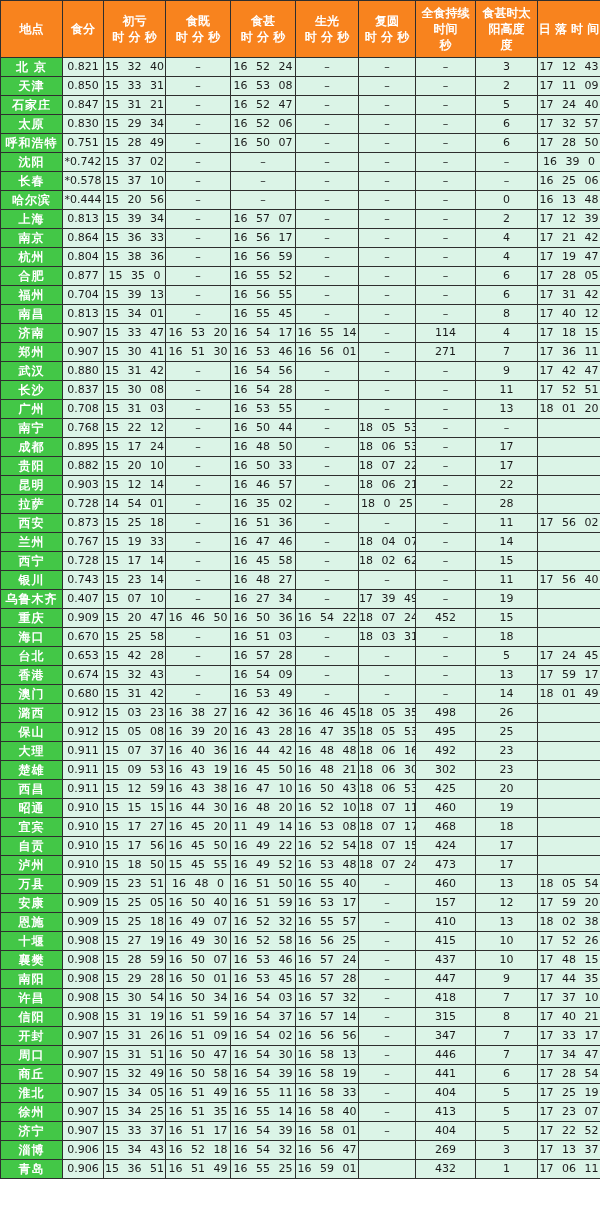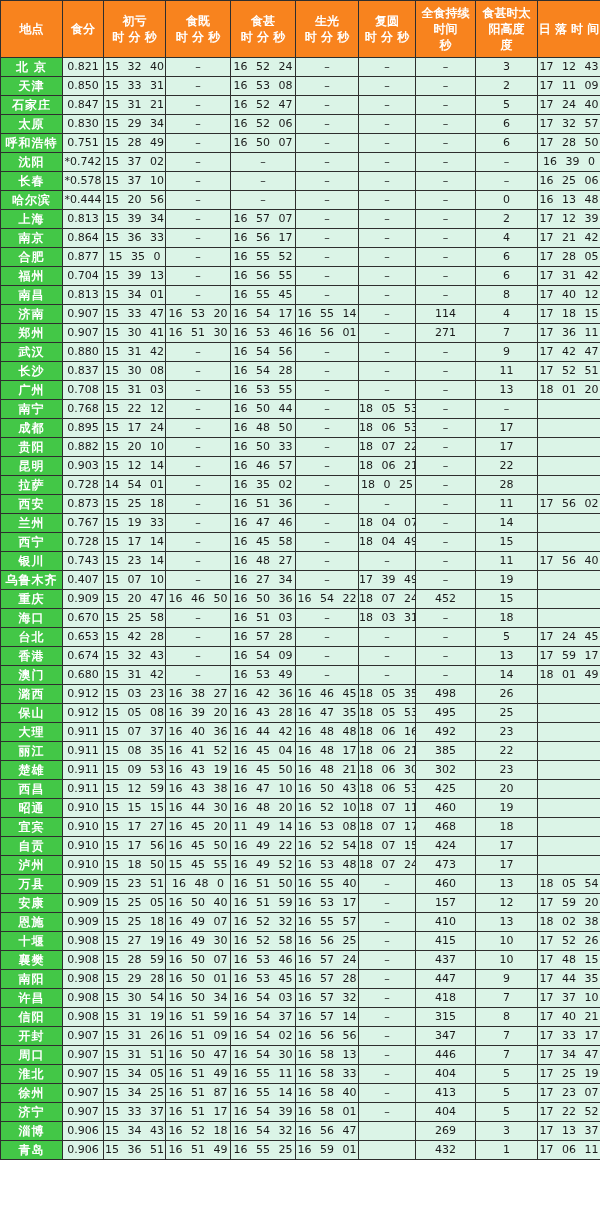--- a/index.html
+++ b/index.html
@@ -232,20 +232,32 @@
         <td data-name="value-cell">15 36 33</td>
         <td data-name="value-cell">–</td>
         <td data-name="value-cell">16 56 17</td>
         <td data-name="value-cell">–</td>
         <td data-name="value-cell">–</td>
         <td data-name="value-cell">–</td>
         <td data-name="value-cell">4</td>
         <td data-name="value-cell">17 21 42</td>
       </tr>
       <tr data-name="table-row">
+        <td data-name="city-cell" class="city">杭州</td>
+        <td data-name="value-cell">0.804</td>
+        <td data-name="value-cell">15 38 36</td>
+        <td data-name="value-cell">–</td>
+        <td data-name="value-cell">16 56 59</td>
+        <td data-name="value-cell">–</td>
+        <td data-name="value-cell">–</td>
+        <td data-name="value-cell">–</td>
+        <td data-name="value-cell">4</td>
+        <td data-name="value-cell">17 19 47</td>
+      </tr>
+      <tr data-name="table-row">
         <td data-name="city-cell" class="city">合肥</td>
         <td data-name="value-cell">0.877</td>
         <td data-name="value-cell">15 35 0</td>
         <td data-name="value-cell">–</td>
         <td data-name="value-cell">16 55 52</td>
         <td data-name="value-cell">–</td>
         <td data-name="value-cell">–</td>
         <td data-name="value-cell">–</td>
         <td data-name="value-cell">6</td>
         <td data-name="value-cell">17 28 05</td>
@@ -418,21 +430,21 @@
         <td data-name="value-cell">14</td>
         <td data-name="value-cell"></td>
       </tr>
       <tr data-name="table-row">
         <td data-name="city-cell" class="city">西宁</td>
         <td data-name="value-cell">0.728</td>
         <td data-name="value-cell">15 17 14</td>
         <td data-name="value-cell">–</td>
         <td data-name="value-cell">16 45 58</td>
         <td data-name="value-cell">–</td>
-        <td data-name="value-cell">18 04 49</td>
+        <td data-name="value-cell">18 02 62</td>
         <td data-name="value-cell">–</td>
         <td data-name="value-cell">15</td>
         <td data-name="value-cell"></td>
       </tr>
       <tr data-name="table-row">
         <td data-name="city-cell" class="city">银川</td>
         <td data-name="value-cell">0.743</td>
         <td data-name="value-cell">15 23 14</td>
         <td data-name="value-cell">–</td>
         <td data-name="value-cell">16 48 27</td>
@@ -544,32 +556,20 @@
         <td data-name="value-cell">15 07 37</td>
         <td data-name="value-cell">16 40 36</td>
         <td data-name="value-cell">16 44 42</td>
         <td data-name="value-cell">16 48 48</td>
         <td data-name="value-cell">18 06 16</td>
         <td data-name="value-cell">492</td>
         <td data-name="value-cell">23</td>
         <td data-name="value-cell"></td>
       </tr>
       <tr data-name="table-row">
-        <td data-name="city-cell" class="city">丽江</td>
-        <td data-name="value-cell">0.911</td>
-        <td data-name="value-cell">15 08 35</td>
-        <td data-name="value-cell">16 41 52</td>
-        <td data-name="value-cell">16 45 04</td>
-        <td data-name="value-cell">16 48 17</td>
-        <td data-name="value-cell">18 06 21</td>
-        <td data-name="value-cell">385</td>
-        <td data-name="value-cell">22</td>
-        <td data-name="value-cell"></td>
-      </tr>
-      <tr data-name="table-row">
         <td data-name="city-cell" class="city">楚雄</td>
         <td data-name="value-cell">0.911</td>
         <td data-name="value-cell">15 09 53</td>
         <td data-name="value-cell">16 43 19</td>
         <td data-name="value-cell">16 45 50</td>
         <td data-name="value-cell">16 48 21</td>
         <td data-name="value-cell">18 06 30</td>
         <td data-name="value-cell">302</td>
         <td data-name="value-cell">23</td>
         <td data-name="value-cell"></td>
@@ -748,36 +748,48 @@
         <td data-name="value-cell">15 31 51</td>
         <td data-name="value-cell">16 50 47</td>
         <td data-name="value-cell">16 54 30</td>
         <td data-name="value-cell">16 58 13</td>
         <td data-name="value-cell">–</td>
         <td data-name="value-cell">446</td>
         <td data-name="value-cell">7</td>
         <td data-name="value-cell">17 34 47</td>
       </tr>
       <tr data-name="table-row">
+        <td data-name="city-cell" class="city">商丘</td>
+        <td data-name="value-cell">0.907</td>
+        <td data-name="value-cell">15 32 49</td>
+        <td data-name="value-cell">16 50 58</td>
+        <td data-name="value-cell">16 54 39</td>
+        <td data-name="value-cell">16 58 19</td>
+        <td data-name="value-cell">–</td>
+        <td data-name="value-cell">441</td>
+        <td data-name="value-cell">6</td>
+        <td data-name="value-cell">17 28 54</td>
+      </tr>
+      <tr data-name="table-row">
         <td data-name="city-cell" class="city">淮北</td>
         <td data-name="value-cell">0.907</td>
         <td data-name="value-cell">15 34 05</td>
         <td data-name="value-cell">16 51 49</td>
         <td data-name="value-cell">16 55 11</td>
         <td data-name="value-cell">16 58 33</td>
         <td data-name="value-cell">–</td>
         <td data-name="value-cell">404</td>
         <td data-name="value-cell">5</td>
         <td data-name="value-cell">17 25 19</td>
       </tr>
       <tr data-name="table-row">
         <td data-name="city-cell" class="city">徐州</td>
         <td data-name="value-cell">0.907</td>
         <td data-name="value-cell">15 34 25</td>
-        <td data-name="value-cell">16 51 87</td>
+        <td data-name="value-cell">16 51 35</td>
         <td data-name="value-cell">16 55 14</td>
         <td data-name="value-cell">16 58 40</td>
         <td data-name="value-cell">–</td>
         <td data-name="value-cell">413</td>
         <td data-name="value-cell">5</td>
         <td data-name="value-cell">17 23 07</td>
       </tr>
       <tr data-name="table-row">
         <td data-name="city-cell" class="city">济宁</td>
         <td data-name="value-cell">0.907</td>

